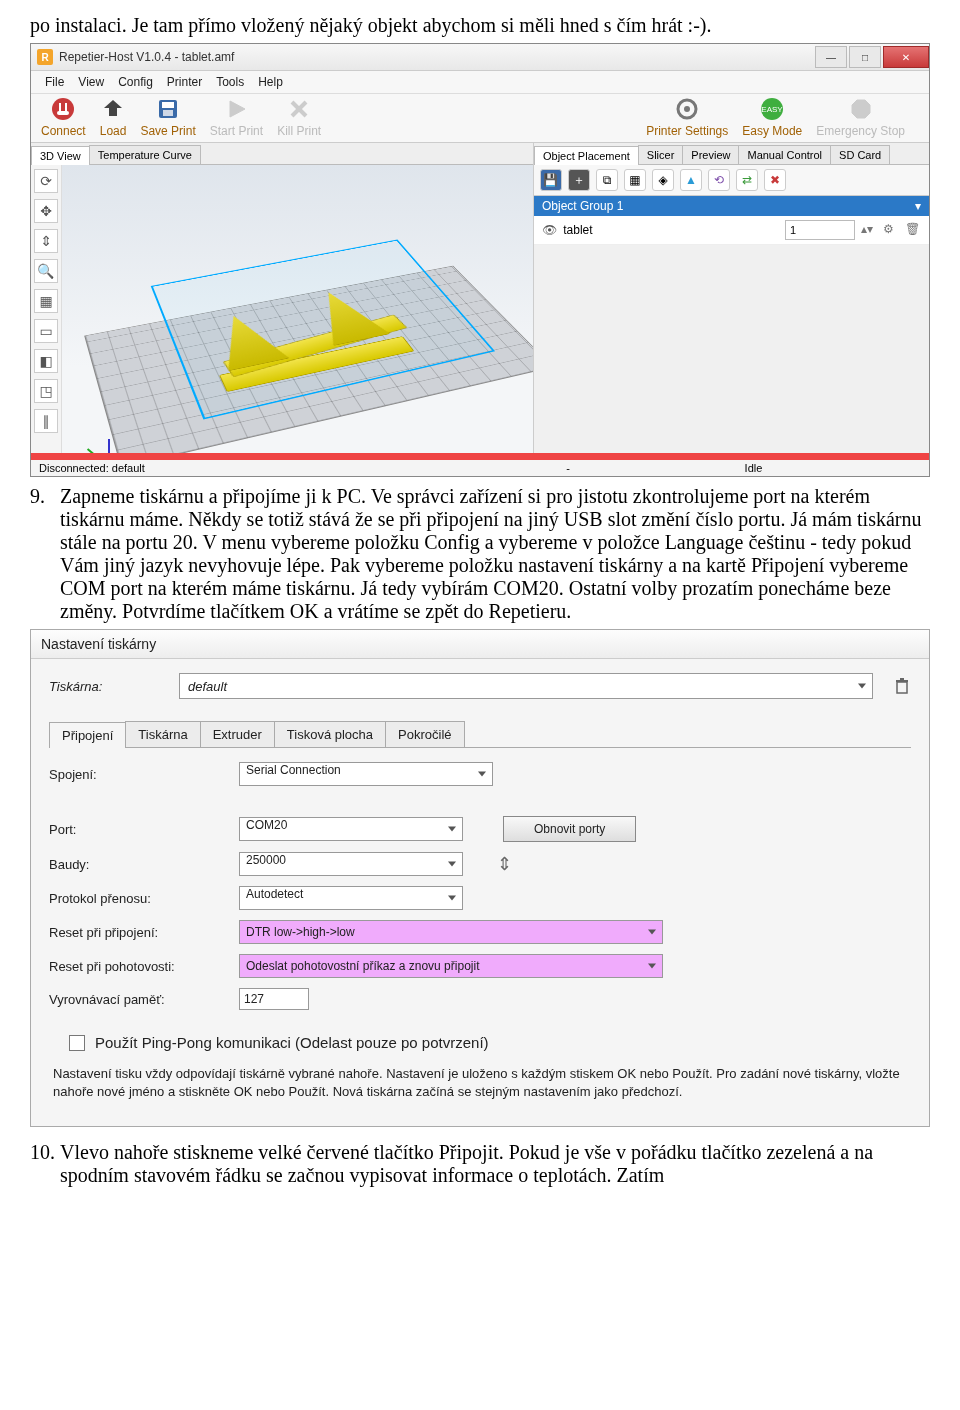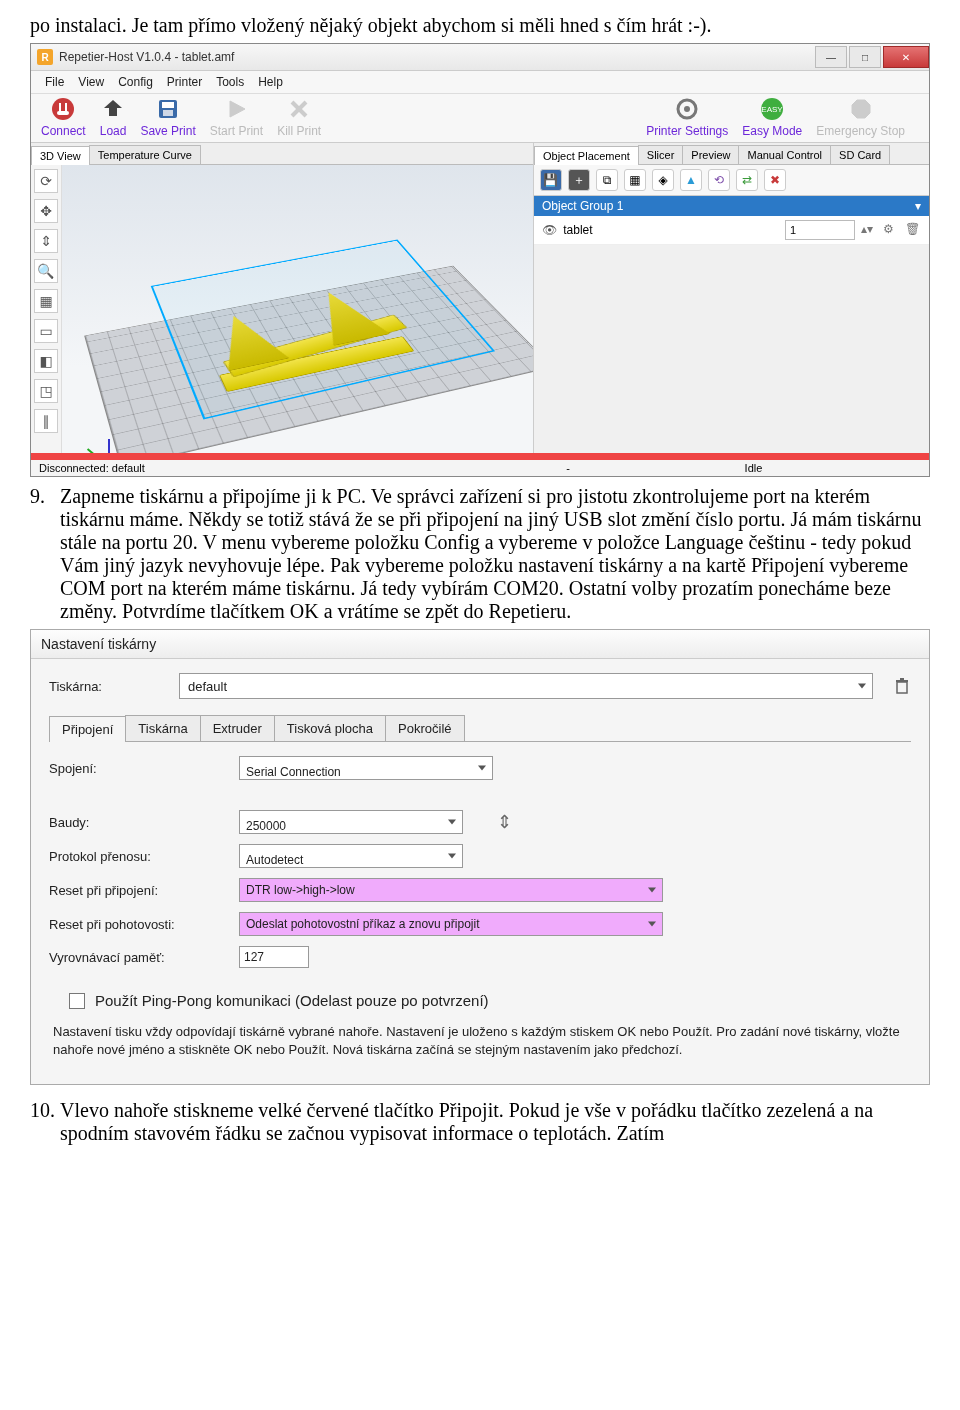--- a/index.html
+++ b/index.html
@@ -43,21 +43,21 @@
     margin-right: 6px;
     display:flex;align-items:center;justify-content:center;
     color:#fff;font-weight:bold;font-size:10px;
   }
   .titlebar .title { color:#333; }
   .win-btns { margin-left:auto; display:flex; }
   .win-btn { width:30px; height:20px; margin-left:2px; border:1px solid #bbb; background:#e9e9e9; display:flex; align-items:center; justify-content:center; font-size:10px; color:#333;}
   .win-btn.close { background: linear-gradient(#e57373,#c83a3a); color:#fff; width:44px; border-color:#a02a2a;}
   .menubar { display:flex; gap:14px; padding:4px 14px; background:#f7f7f7; border-bottom:1px solid #ddd; font-size:12px; color:#222;}
   .toolbar { display:flex; align-items:flex-end; padding:2px 10px 4px 10px; background:#f7f7f7; border-bottom:1px solid #ccc; }
-  .tool { display:flex; flex-direction:column; align-items:center; margin-right:14px; color:#6d28d9; }
+  .tool { display:flex; flex-direction:column; align-items:center; margin-right:14px; color:#a16207; }
   .tool .ico { width:26px; height:26px; display:flex; align-items:center; justify-content:center; margin-bottom:2px;}
   .tool.disabled { color:#bbb; }
   .tool.disabled .ico svg * { stroke:#ccc; fill:#ccc; }
   .right-tools { margin-left:auto; display:flex; }
   .content-row { display:flex; height:310px; }
   .left-pane { width:502px; border-right:1px solid #ccc; display:flex; flex-direction:column; }
   .right-pane { flex:1; display:flex; flex-direction:column; }
   .tabs { display:flex; background:#eee; border-bottom:1px solid #bbb; font-size:11px; }
   .tab { padding:3px 8px; border:1px solid #bbb; border-bottom:none; background:#e9e9e9; margin-right:-1px; margin-top:2px;text-align:center;}
   .tab.active { background:#fff; font-weight:normal; position:relative; top:1px;}
@@ -110,35 +110,35 @@
   .dialog {
     border:1px solid #aaa;
     background:#f5f5f5;
     font-family:"Segoe UI", Tahoma, sans-serif;
     font-size:13px;
     color:#222;
     margin-top:6px;
   }
   .dialog .dlg-titlebar { background:linear-gradient(#fdfdfd,#ededed); padding:6px 10px; font-size:14px; border-bottom:1px solid #ccc;}
   .dlg-body { padding:14px 18px 18px 18px; }
-  .dlg-row { display:flex; align-items:center; margin-bottom:14px; }
+  .dlg-row { display:flex; align-items:center; margin-bottom:20px;font-style:italic; }
   .dlg-row label { width:130px; }
   .sel-wide { flex:1; height:24px; border:1px solid #999; background:#fff; display:flex; align-items:center; padding:0 8px; position:relative;}
   .sel-wide.after-arrow::after, .sel-small.after-arrow::after {
     content:""; position:absolute; right:6px; top:50%; width:0;height:0;
     border-left:4px solid transparent;border-right:4px solid transparent;border-top:5px solid #555;
     transform:translateY(-50%);
   }
   .trash { width:18px; height:18px; margin-left:20px; }
   .dlg-tabs { display:flex; border-bottom:1px solid #aaa; margin-bottom:14px; font-size:13px;}
   .dlg-tabs .dtab { padding:5px 12px; border:1px solid #aaa; border-bottom:none; background:#ececec; margin-right:-1px; margin-top:2px;}
   .dlg-tabs .dtab.active { background:#f5f5f5; position:relative; top:1px;}
   .form-row { display:flex; align-items:center; margin-bottom:10px; }
   .form-row .flabel { width:190px; }
-  .sel-small { width:210px; height:22px; border:1px solid #999; background:#fff; display:flex; align-items:flex-end; padding:0 6px; position:relative; font-size:12px;}
+  .sel-small { width:210px; height:22px; border:1px solid #999; background:#fff; display:flex; align-items:flex-start; padding:0 6px; position:relative; font-size:12px;}
   .btn { height:24px; border:1px solid #888; background:linear-gradient(#f8f8f8,#dedede); padding:0 30px; font-size:12px; display:inline-flex; align-items:center; justify-content:center; margin-left:40px;}
   .sel-med { width:410px; height:22px; border:1px solid #999; background:#f0abfc; display:flex;align-items:center; padding:0 6px; position:relative; font-size:12px;}
   .sel-med.after-arrow::after {
     content:""; position:absolute; right:6px; top:50%; width:0;height:0;
     border-left:4px solid transparent;border-right:4px solid transparent;border-top:5px solid #555;
     transform:translateY(-50%);
   }
   .txt-small { width:60px; height:20px; border:1px solid #999; background:#fff; padding:0 4px; font-size:12px; display:flex; align-items:center;}
   .chk-row { display:flex; align-items:center; margin:24px 0 14px 20px; font-size:15px;}
   .chk { width:14px; height:14px; border:1px solid #777; background:#fff; margin-right:10px;}
@@ -360,20 +360,27 @@
 
       <div class="form-row">
         <div class="flabel">Spojení:</div>
         <div class="sel-small after-arrow" style="width:240px">
           <span>Serial Connection</span>
         </div>
       </div>
 
       <div style="height:20px"></div>
 
+      <div class="form-row">
+        <div class="flabel">Port:</div>
+        <div class="sel-small after-arrow">
+          <span>COM20</span>
+        </div>
+        <div class="btn">Obnovit porty</div>
+      </div>
 
       <div class="form-row">
         <div class="flabel">Baudy:</div>
         <div class="sel-small after-arrow">
           <span>250000</span>
         </div>
         <span class="updown-cursor">⇕</span>
       </div>
 
       <div class="form-row">

